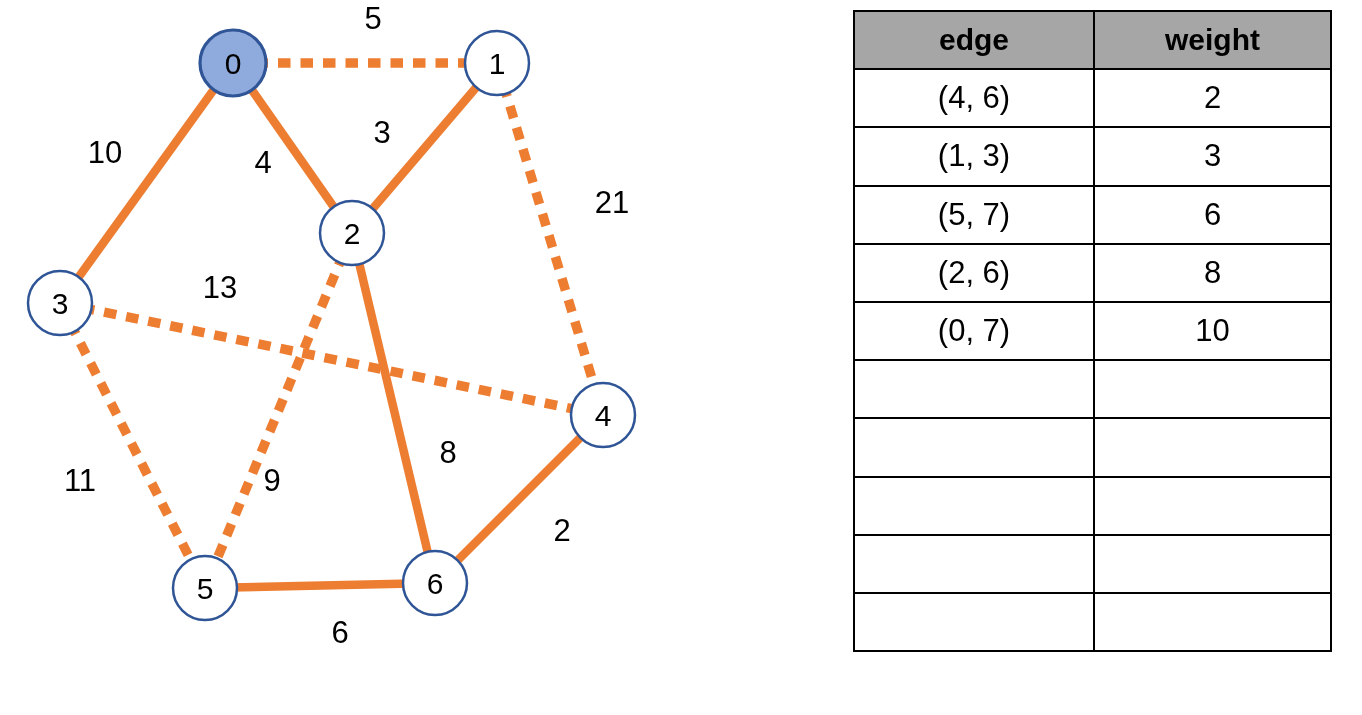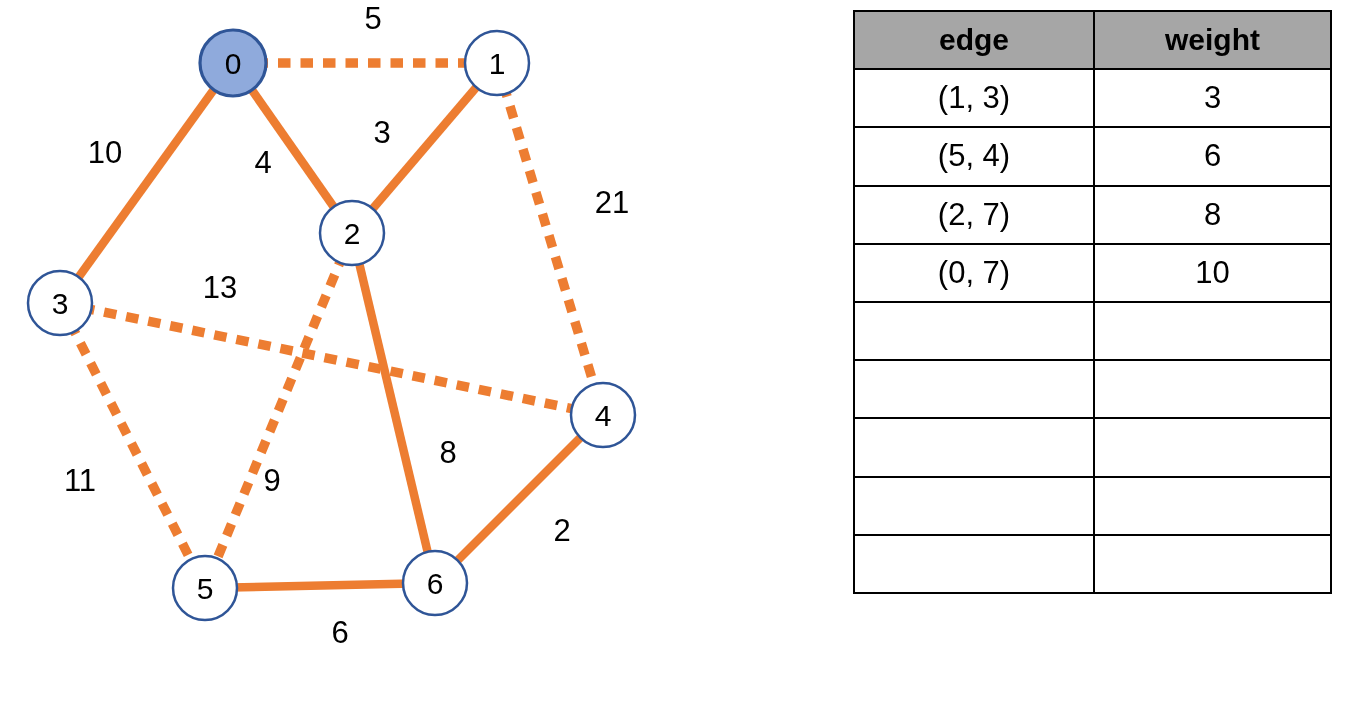--- a/index.html
+++ b/index.html
@@ -73,29 +73,33 @@
         <col class="c-weight">
       </colgroup>
     <thead>
       <tr id="table-head-row">
         <th style="background: rgb(166, 166, 166);">edge</th>
         <th style="background: rgb(166, 166, 166); margin-left: 33px;">weight</th>
       </tr>
     </thead>
     <tbody id="table-body">
         <tr>
+          <td>(4, 6)</td>
+          <td>2</td>
+        </tr>
+        <tr>
           <td>(1, 3)</td>
           <td>3</td>
         </tr>
         <tr>
-          <td>(5, 4)</td>
+          <td>(5, 7)</td>
           <td>6</td>
         </tr>
         <tr>
-          <td>(2, 7)</td>
+          <td>(2, 6)</td>
           <td>8</td>
         </tr>
         <tr>
           <td>(0, 7)</td>
           <td>10</td>
         </tr>
         <tr>
           <td></td>
           <td></td>
         </tr>

